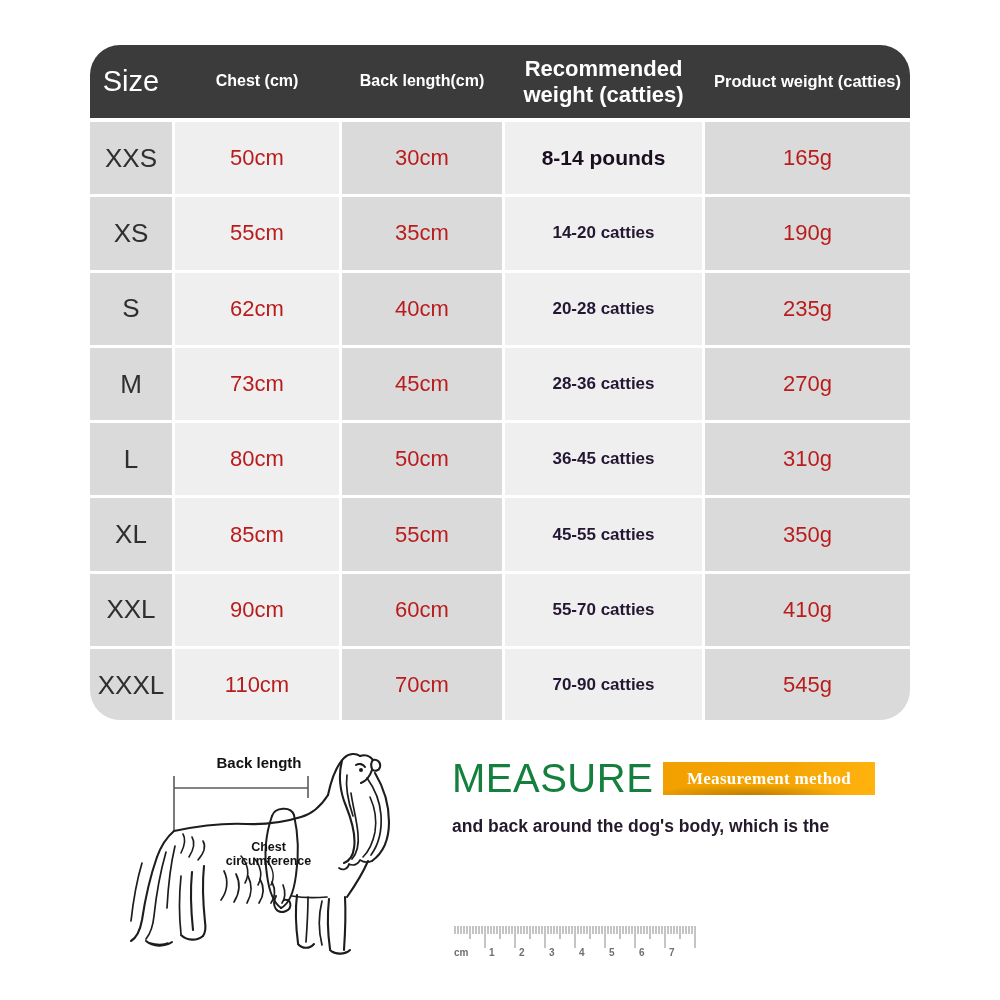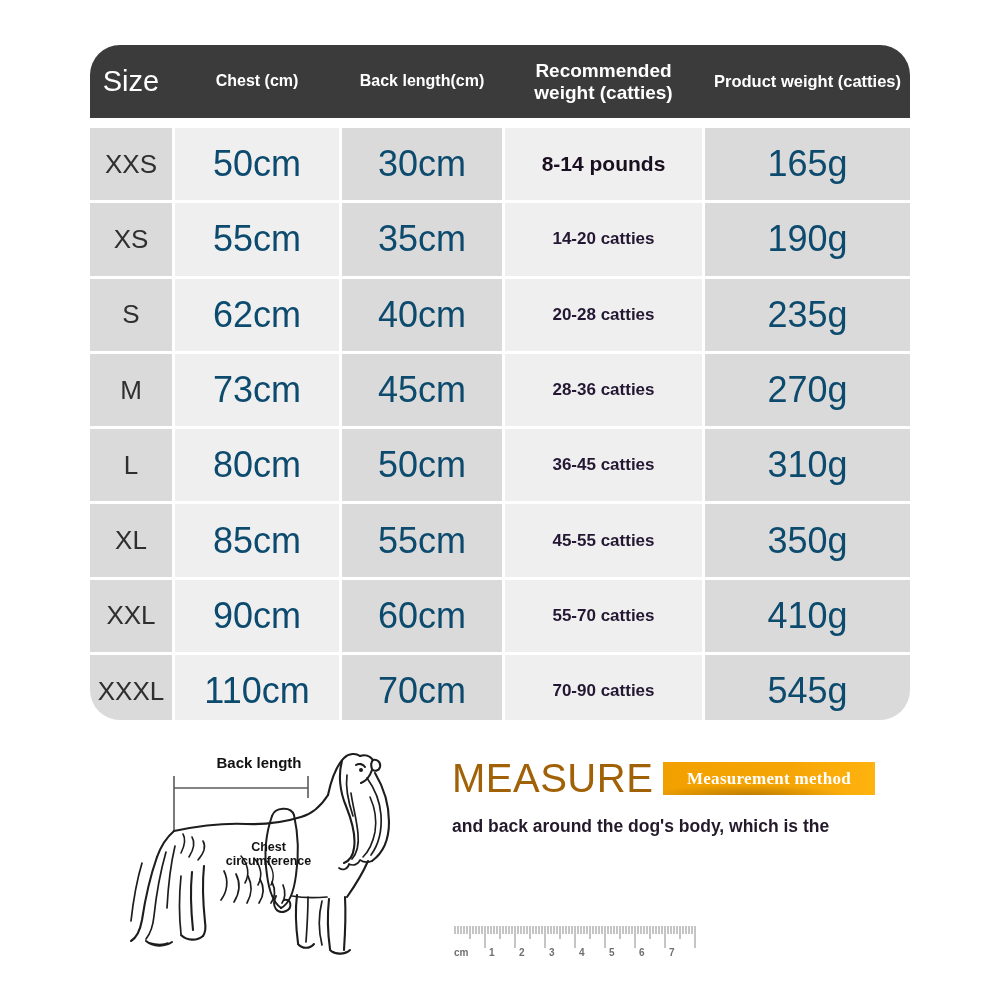--- a/index.html
+++ b/index.html
@@ -12,50 +12,50 @@
     position:absolute;left:90px;top:45px;width:820px;height:675px;
     border-radius:30px;overflow:hidden;
   }
   .thead{
     display:grid;grid-template-columns:82px 164px 160px 197px 205px;column-gap:3px;
     height:73px;background:#3b3b3b;color:#ffffff;align-items:center;
   }
   .th{display:flex;align-items:center;justify-content:center;text-align:center;
       font-weight:700;font-size:16px;line-height:1.15;}
   .th-size{font-size:29px;font-weight:400;}
-  .th-rec{font-size:19px;padding:0 14px;}
+  .th-rec{font-size:22px;padding:0 14px;}
   .th-prod{font-size:16.5px;}
   .tbody{
     display:grid;grid-template-columns:82px 164px 160px 197px 205px;
     grid-auto-rows:72.3px;column-gap:3px;row-gap:3px;background:#ffffff;
-    padding-top:10px;
+    padding-top:4px;
   }
   .row{display:contents;}
   .cell{display:flex;align-items:center;justify-content:center;}
   .c1,.c3,.c5{background:#dbdada;}
   .c2,.c4{background:#f0efef;}
   .size-val{font-size:26px;color:#2f2f2f;}
-  .num-val{font-size:36px;color:#0c4a6e;}
+  .num-val{font-size:22px;color:#b91c1c;}
   .wt-val{font-size:17px;font-weight:700;color:#241733;}
   .row:first-child .wt-val{font-size:21px;color:#190f20;}
   
   .diagram{position:absolute;left:120px;top:745px;width:360px;height:240px;}
   .diagram svg{position:absolute;left:0;top:0;}
   .back-length-label{
     position:absolute;left:93px;top:9px;width:92px;text-align:center;
     font-weight:700;font-size:15px;color:#121212;
   }
   .chest-label{
     position:absolute;left:96px;top:95px;width:105px;text-align:center;
     font-weight:700;font-size:12.5px;color:#121212;
   }
   
   .measure-title{
     position:absolute;left:452px;top:756px;font-size:40px;font-weight:400;
-    letter-spacing:.5px;color:#a16207;
+    letter-spacing:.5px;color:#15803d;
   }
   .method-btn{
     position:absolute;left:663px;top:762px;width:212px;height:33px;
     display:flex;align-items:center;justify-content:center;border:none;cursor:pointer;
     background:
       radial-gradient(150px 16px at 40% 100%, rgba(105,62,0,.38), transparent 65%),
       linear-gradient(90deg,#f1a000,#f6a604 60%,#ffb30f);
     color:#ffffff;font-weight:700;font-size:17px;letter-spacing:.3px;
     font-family:Liberation Serif, serif;
   }

